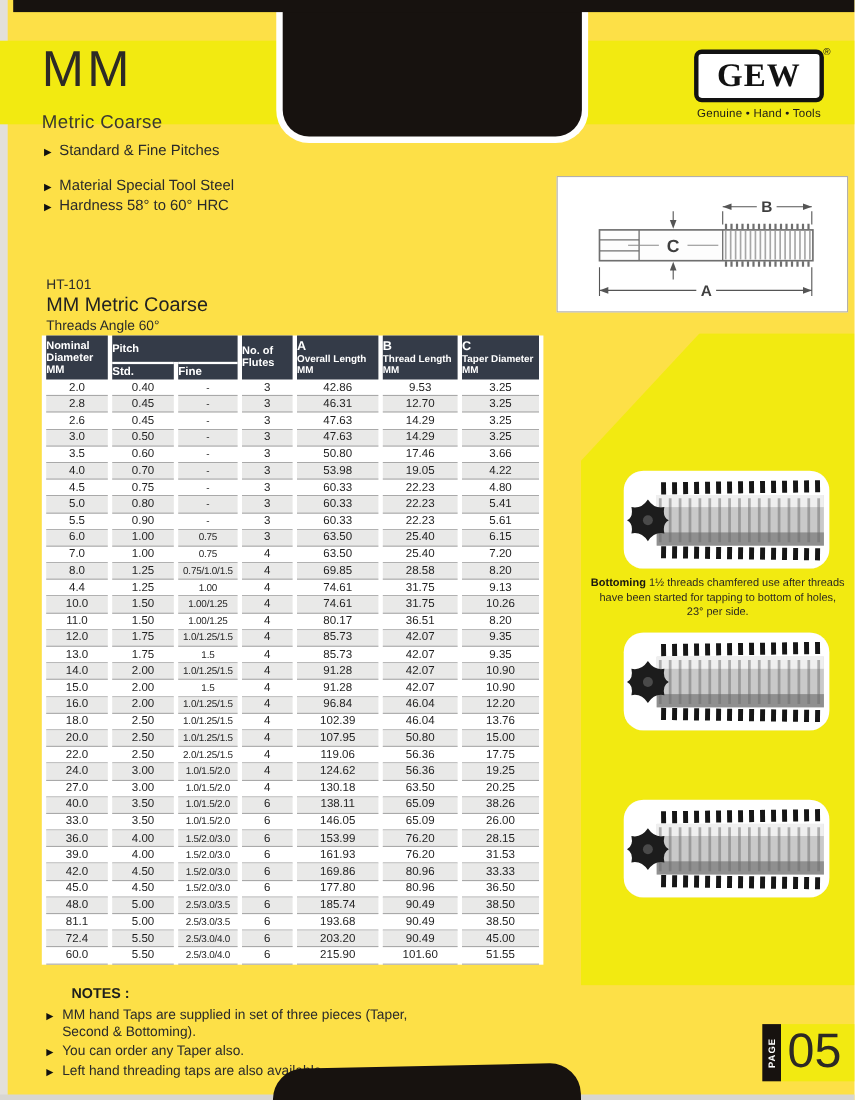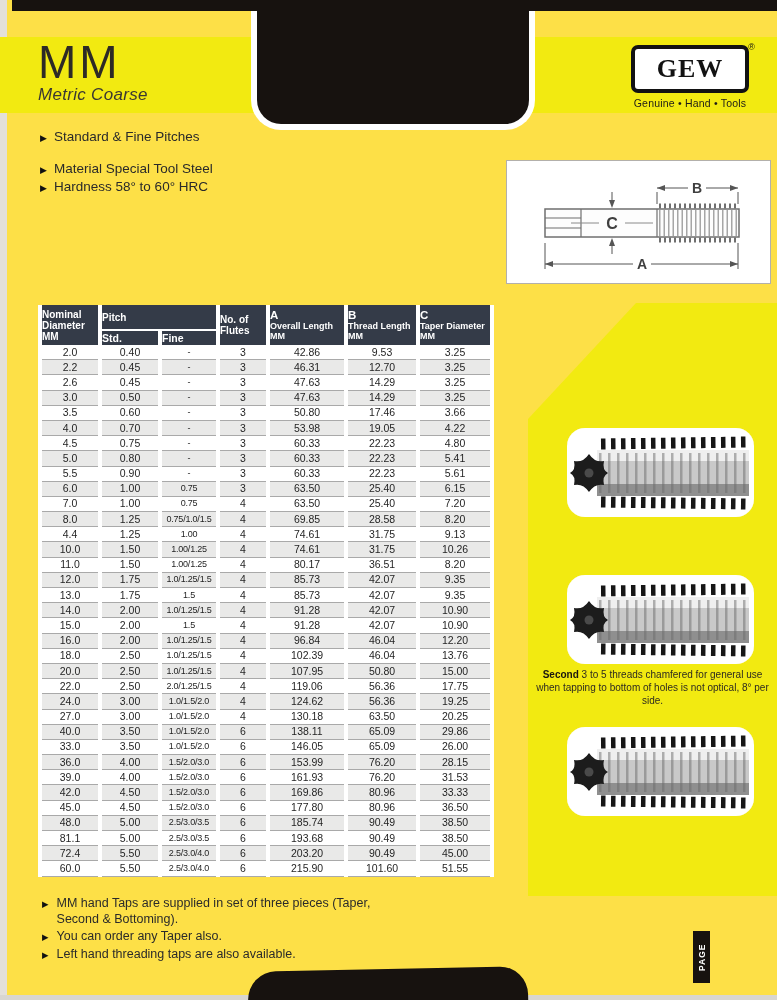--- a/index.html
+++ b/index.html
@@ -9,26 +9,26 @@
   .edge-left{position:absolute;left:0;top:0;width:7px;height:1000px;background:#e3e0da;}
   .bottom-edge{position:absolute;left:0;top:995px;width:777px;height:5px;background:#d8d6d1;}
   
   .top-bar{position:absolute;left:12px;top:0;width:765px;height:11px;background:#17120f;z-index:6;}
   .top-blob{position:absolute;left:251px;top:0;width:284px;height:130px;background:#17120f;
             border-left:6px solid #fff;border-right:6px solid #fff;border-bottom:6px solid #fff;
             box-sizing:border-box;border-radius:0 0 30px 30px;z-index:5;}
   .yellow-band{position:absolute;left:0;top:37px;width:777px;height:76px;background:#f2ea11;z-index:1;}
   .title-block{position:absolute;left:38px;top:40px;z-index:2;}
   .title{font-size:46px;line-height:44px;font-weight:300;letter-spacing:3px;color:#2d2a26;}
-  .subtitle{font-size:17px;color:#3a3733;margin-top:1px;letter-spacing:.3px;font-style:italic;}
+  .subtitle{font-size:17px;color:#3a3733;margin-top:17px;letter-spacing:.3px;}
   
   .logo-wrap{position:absolute;left:615px;top:45px;width:150px;z-index:7;text-align:center;}
   .logo-box{position:relative;margin:0 auto;width:110px;height:40px;background:#fff;border:4px solid #121212;
             border-radius:7px;display:flex;align-items:center;justify-content:center;}
-  .logo-text{font-family:"Liberation Serif",serif;font-weight:bold;font-size:26px;letter-spacing:1px;color:#121212;}
+  .logo-text{font-family:"Liberation Serif",serif;font-weight:bold;font-size:30px;letter-spacing:1px;color:#121212;}
   .logo-reg{position:absolute;top:-7px;right:-10px;font-size:9px;color:#121212;}
   .logo-tagline{margin-top:4px;font-size:10.5px;color:#1d1b18;letter-spacing:.2px;}
   
   .features{position:absolute;left:40px;top:129px;z-index:2;}
   .feat{font-size:13.5px;color:#2a2a2a;display:flex;align-items:baseline;}
   .feat .blt{font-size:9px;margin-right:7px;color:#111;}
   .f1{margin-bottom:17px;}
   .f2{margin-bottom:3px;}
   
   .diagram-box{position:absolute;left:506px;top:160px;width:263px;height:122px;background:#fff;
@@ -145,20 +145,25 @@
       <line x1="38" y1="103" x2="231" y2="103" stroke="#555"></line>
       <path d="M38 103 l8 -3 v6 z" fill="#555"></path>
         <path d="M231 103 l-8 -3 v6 z" fill="#555"></path>
       <line x1="38" y1="82" x2="38" y2="108" stroke="#555"></line>
       <line x1="231" y1="82" x2="231" y2="108" stroke="#555"></line>
       <rect x="126" y="95" width="18" height="15" fill="#ffffff"></rect>
       <text x="135" y="108" font-size="14" font-weight="bold" fill="#3f3f3f" text-anchor="middle">A</text>
     </svg>
   </div>
 
+  <div class="product-block">
+    <div class="code">HT-101</div>
+    <div class="pname">MM Metric Coarse</div>
+    <div class="pangle">Threads Angle 60°</div>
+  </div>
 
   <div class="table-wrap">
     <table class="spec">
       <colgroup>
         <col style="width:56px">
           <col style="width:56px">
           <col style="width:54px">
           <col style="width:46px">
         <col style="width:74px">
           <col style="width:68px">
@@ -194,21 +199,21 @@
           <tr>
             <td>2.0</td>
             <td>0.40</td>
             <td>-</td>
             <td>3</td>
             <td>42.86</td>
             <td>9.53</td>
             <td>3.25</td>
           </tr>
           <tr>
-            <td>2.2</td>
+            <td>2.8</td>
             <td>0.45</td>
             <td>-</td>
             <td>3</td>
             <td>46.31</td>
             <td>12.70</td>
             <td>3.25</td>
           </tr>
           <tr>
             <td>2.6</td>
             <td>0.45</td>
@@ -416,21 +421,21 @@
             <td>63.50</td>
             <td>20.25</td>
           </tr>
           <tr>
             <td>40.0</td>
             <td>3.50</td>
             <td>1.0/1.5/2.0</td>
             <td>6</td>
             <td>138.11</td>
             <td>65.09</td>
-            <td>29.86</td>
+            <td>38.26</td>
           </tr>
           <tr>
             <td>33.0</td>
             <td>3.50</td>
             <td>1.0/1.5/2.0</td>
             <td>6</td>
             <td>146.05</td>
             <td>65.09</td>
             <td>26.00</td>
           </tr>
@@ -518,64 +523,66 @@
   <rect x="30" y="22" width="152" height="46" fill="#c9c9c9"></rect>
   <rect x="30" y="22" width="152" height="11" fill="#efefef"></rect>
   <rect x="30" y="56" width="152" height="12" fill="#8f8f8f"></rect>
   <line x1="32" y1="45" x2="182" y2="45" stroke="#6d6d6d" stroke-width="40" stroke-dasharray="2.5 6.5" opacity="0.5"></line>
   <line x1="34" y1="16" x2="182" y2="14" stroke="#161616" stroke-width="11" stroke-dasharray="4.5 5.5"></line>
   <line x1="34" y1="74" x2="182" y2="76" stroke="#161616" stroke-width="11" stroke-dasharray="4.5 5.5"></line>
   <path d="M22 26 Q28 35 37 33 Q35 42 41 45 Q35 48 37 57 Q28 55 22 64 Q16 55 7 57 Q9 48 3 45 Q9 42 7 33 Q16 35 22 26 Z" fill="#1c1c1c"></path>
   <circle cx="22" cy="45" r="4.5" fill="#4a4a4a"></circle>
 </svg></div>
       </div>
+    <div class="tap-caption cap-1"><b>Bottoming</b> <span>1½ threads chamfered use after threads have been started for tapping to bottom of holes, 23° per side.</span></div>
     <div class="tap-card card-2">
         <div class="tap-photo">
 <svg viewBox="0 0 187 89" width="187" height="89">
   <rect x="0" y="0" width="187" height="89" fill="#ffffff"></rect>
   <rect x="30" y="22" width="152" height="46" fill="#c9c9c9"></rect>
   <rect x="30" y="22" width="152" height="11" fill="#efefef"></rect>
   <rect x="30" y="56" width="152" height="12" fill="#8f8f8f"></rect>
   <line x1="32" y1="45" x2="182" y2="45" stroke="#6d6d6d" stroke-width="40" stroke-dasharray="2.5 6.5" opacity="0.5"></line>
   <line x1="34" y1="16" x2="182" y2="14" stroke="#161616" stroke-width="11" stroke-dasharray="4.5 5.5"></line>
   <line x1="34" y1="74" x2="182" y2="76" stroke="#161616" stroke-width="11" stroke-dasharray="4.5 5.5"></line>
   <path d="M22 26 Q28 35 37 33 Q35 42 41 45 Q35 48 37 57 Q28 55 22 64 Q16 55 7 57 Q9 48 3 45 Q9 42 7 33 Q16 35 22 26 Z" fill="#1c1c1c"></path>
   <circle cx="22" cy="45" r="4.5" fill="#4a4a4a"></circle>
 </svg></div>
       </div>
-    <div class="tap-caption cap-2"><b>Second</b> <span>3 to 5 threads chamfered for general use when tapping to bottom of holes is not optical, 8° per side.</span></div>
     <div class="tap-card card-3">
         <div class="tap-photo">
 <svg viewBox="0 0 187 89" width="187" height="89">
   <rect x="0" y="0" width="187" height="89" fill="#ffffff"></rect>
   <rect x="30" y="22" width="152" height="46" fill="#c9c9c9"></rect>
   <rect x="30" y="22" width="152" height="11" fill="#efefef"></rect>
   <rect x="30" y="56" width="152" height="12" fill="#8f8f8f"></rect>
   <line x1="32" y1="45" x2="182" y2="45" stroke="#6d6d6d" stroke-width="40" stroke-dasharray="2.5 6.5" opacity="0.5"></line>
   <line x1="34" y1="16" x2="182" y2="14" stroke="#161616" stroke-width="11" stroke-dasharray="4.5 5.5"></line>
   <line x1="34" y1="74" x2="182" y2="76" stroke="#161616" stroke-width="11" stroke-dasharray="4.5 5.5"></line>
   <path d="M22 26 Q28 35 37 33 Q35 42 41 45 Q35 48 37 57 Q28 55 22 64 Q16 55 7 57 Q9 48 3 45 Q9 42 7 33 Q16 35 22 26 Z" fill="#1c1c1c"></path>
   <circle cx="22" cy="45" r="4.5" fill="#4a4a4a"></circle>
 </svg></div>
       </div>
   </div>
 
   <div class="notes">
+    <div class="notes-title">NOTES :</div>
     <div class="note-item">
         <span class="blt">▶</span>
         <span>MM hand Taps are supplied in set of three pieces (Taper, Second &amp; Bottoming).</span>
       </div>
     <div class="note-item">
         <span class="blt">▶</span>
         <span>You can order any Taper also.</span>
       </div>
     <div class="note-item">
         <span class="blt">▶</span>
         <span>Left hand threading taps are also available.</span>
       </div>
   </div>
 
   <div class="bottom-blob"></div>
   <div class="page-tab">
     <div class="page-label">PAGE</div>
+    <div class="page-num">05</div>
   </div>
   <div class="bottom-edge"></div>
 </div>
 
 </body></html>

